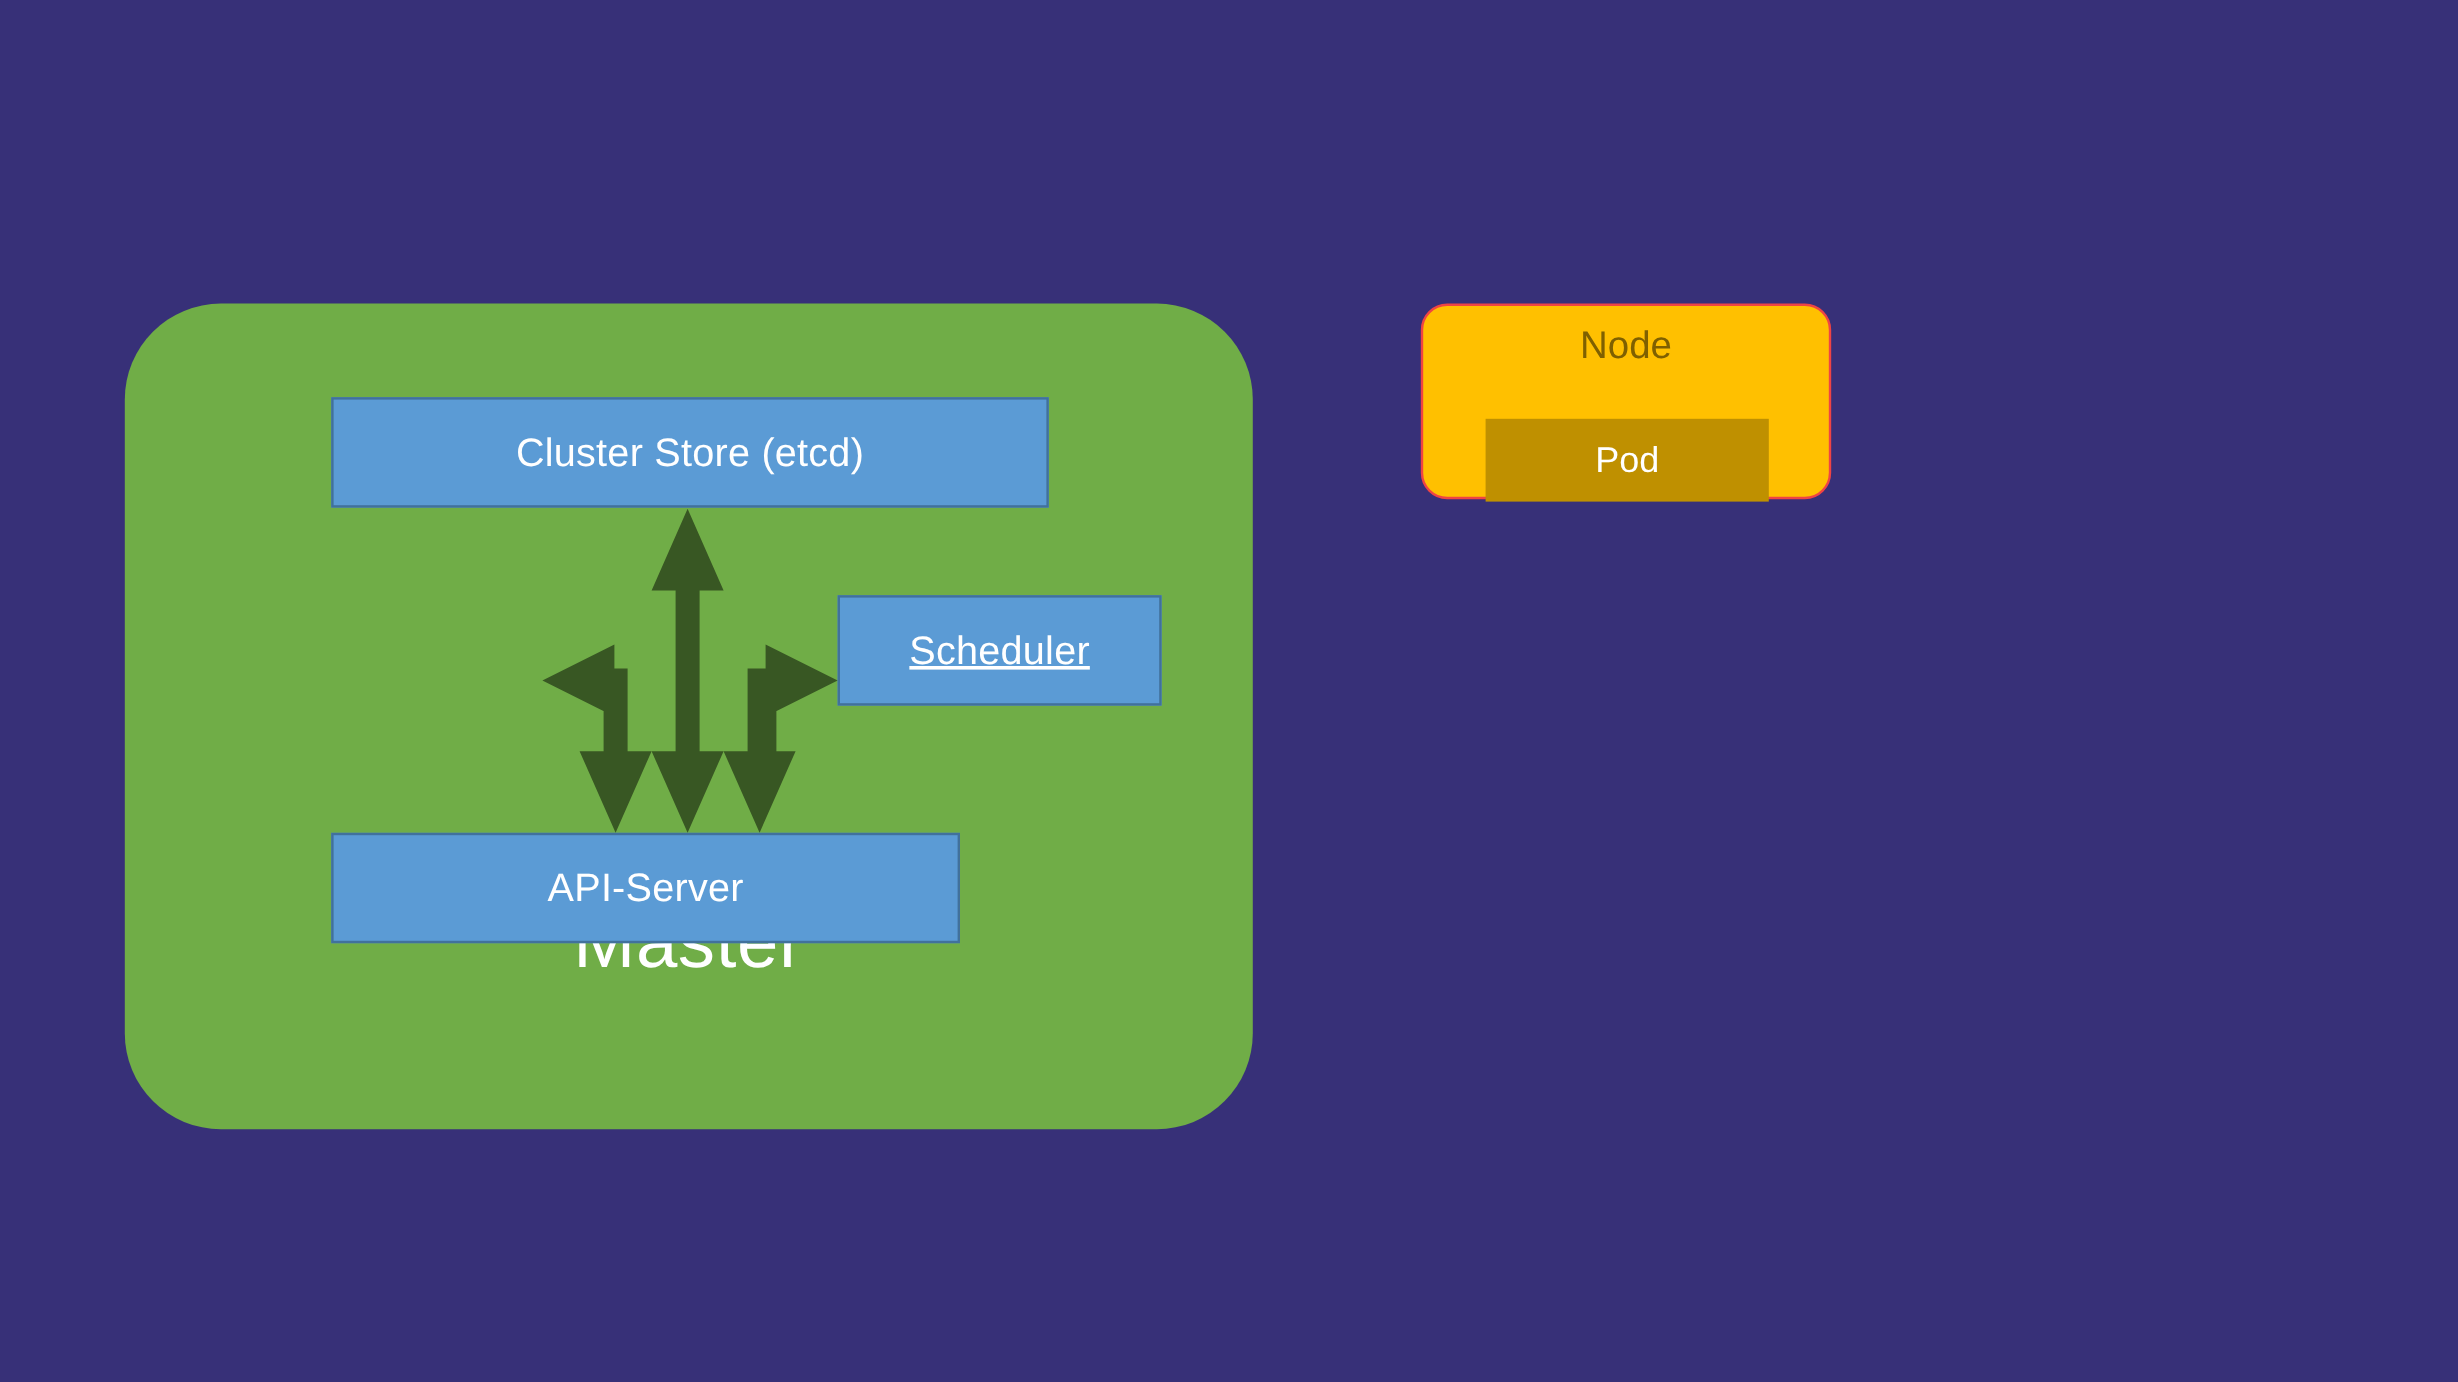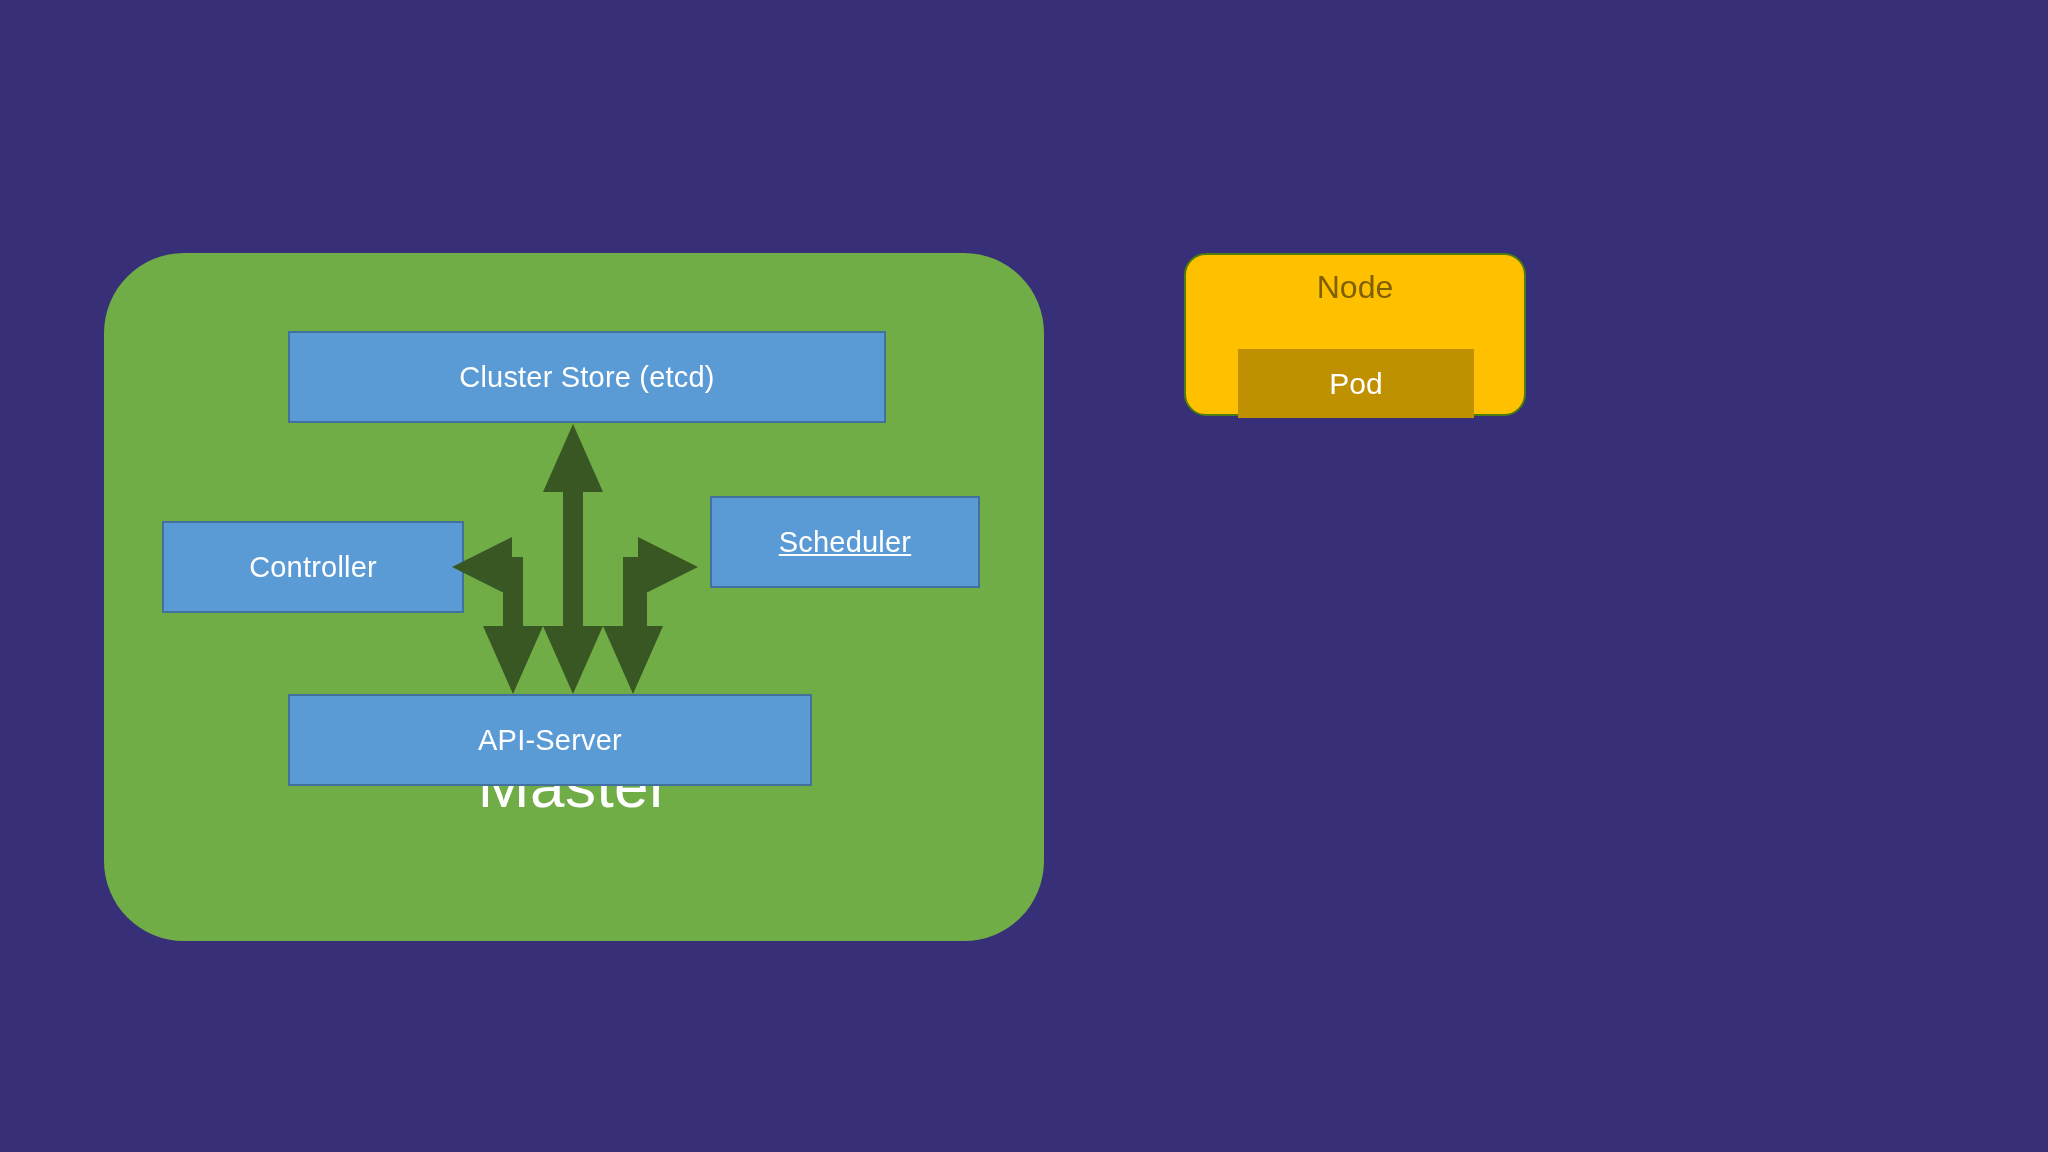--- a/index.html
+++ b/index.html
@@ -48,24 +48,23 @@
   
   .comp-box {
     position: absolute;
     background: #5B9BD5;
     border: 2px solid #41719C;
     box-sizing: border-box;
     display: flex;
     align-items: center;
     justify-content: center;
     color: #FFFFFF;
-    font-size: 29px;
+    font-size: 33px;
     font-family: "Liberation Sans", sans-serif;
     letter-spacing: 0.2px;
-    margin-left: 12px;
   }
   #box-cluster-store {
     left: 276px;
     top: 331px;
     width: 598px;
     height: 92px;
   }
   #box-controller {
     left: 150px;
     top: 521px;
@@ -97,21 +96,21 @@
   }
 
   
   .node-container {
     position: absolute;
     left: 1184px;
     top: 253px;
     width: 342px;
     height: 163px;
     background: #FFC000;
-    border: 2px solid #4d7c0f;
+    border: 2px solid #ef4444;
     border-radius: 22px;
     box-sizing: border-box;
   }
   .node-label {
     position: absolute;
     left: 0;
     top: 12px;
     width: 338px;
     text-align: center;
     color: #7F6000;
@@ -142,23 +141,20 @@
 
   <div class="master-container">
 
     <div class="master-label">Master</div>
   </div>
 
   <div class="comp-box" id="box-cluster-store">
     <span>Cluster Store (etcd)</span>
   </div>
 
-  <div class="comp-box" id="box-controller">
-    <span>Controller</span>
-  </div>
 
   <div class="comp-box" id="box-scheduler">
     <span>Scheduler</span>
   </div>
 
   <div class="comp-box" id="box-api-server">
     <span>API-Server</span>
   </div>
 
   <svg id="arrow-layer" viewBox="0 0 2048 1152">

